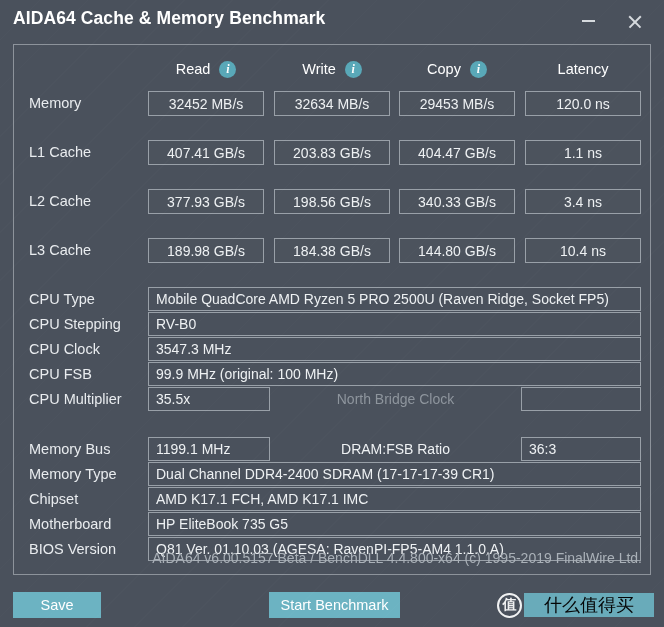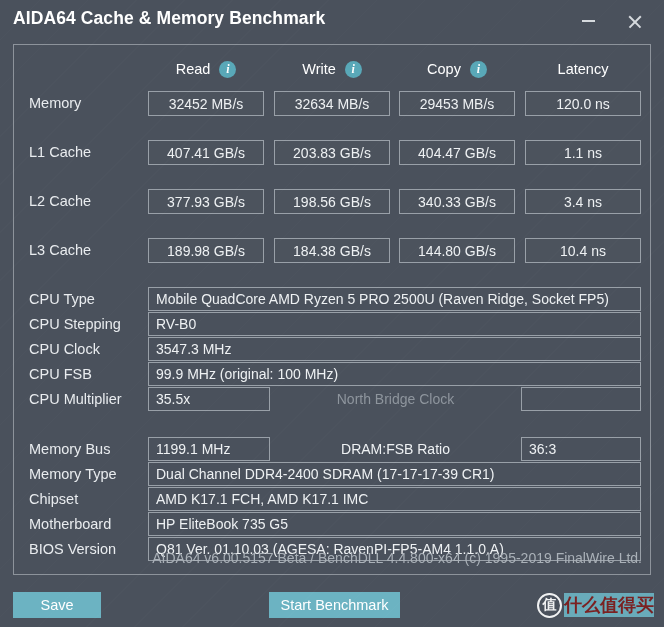--- a/index.html
+++ b/index.html
@@ -142,24 +142,24 @@
   #wm-circle {
     width: 25px; height: 25px; border-radius: 50%;
     border: 2px solid #ffffff; color: #ffffff;
     display: flex; align-items: center; justify-content: center;
     font-size: 14px; font-weight: bold;
     font-family: "DejaVu Sans", sans-serif;
     margin-right: 2px;
   }
   #wm-text {
     background: #6cb3c2;
-    color: #7f1d1d;
-    font-size: 18px; font-weight: bold;
+    color: #000000;
+    font-size: 18px; font-weight: normal;
     font-family: "DejaVu Sans", sans-serif;
-    padding: 2px 0;
+    padding: 2px 20px;
     letter-spacing: 0px;
     line-height: 1.15;
   }
 </style>
 </head>
 <body>
 
 <div id="titlebar">
   <div id="app-title">AIDA64 Cache &amp; Memory Benchmark</div>
   <div class="winbtn" id="btn-min">

